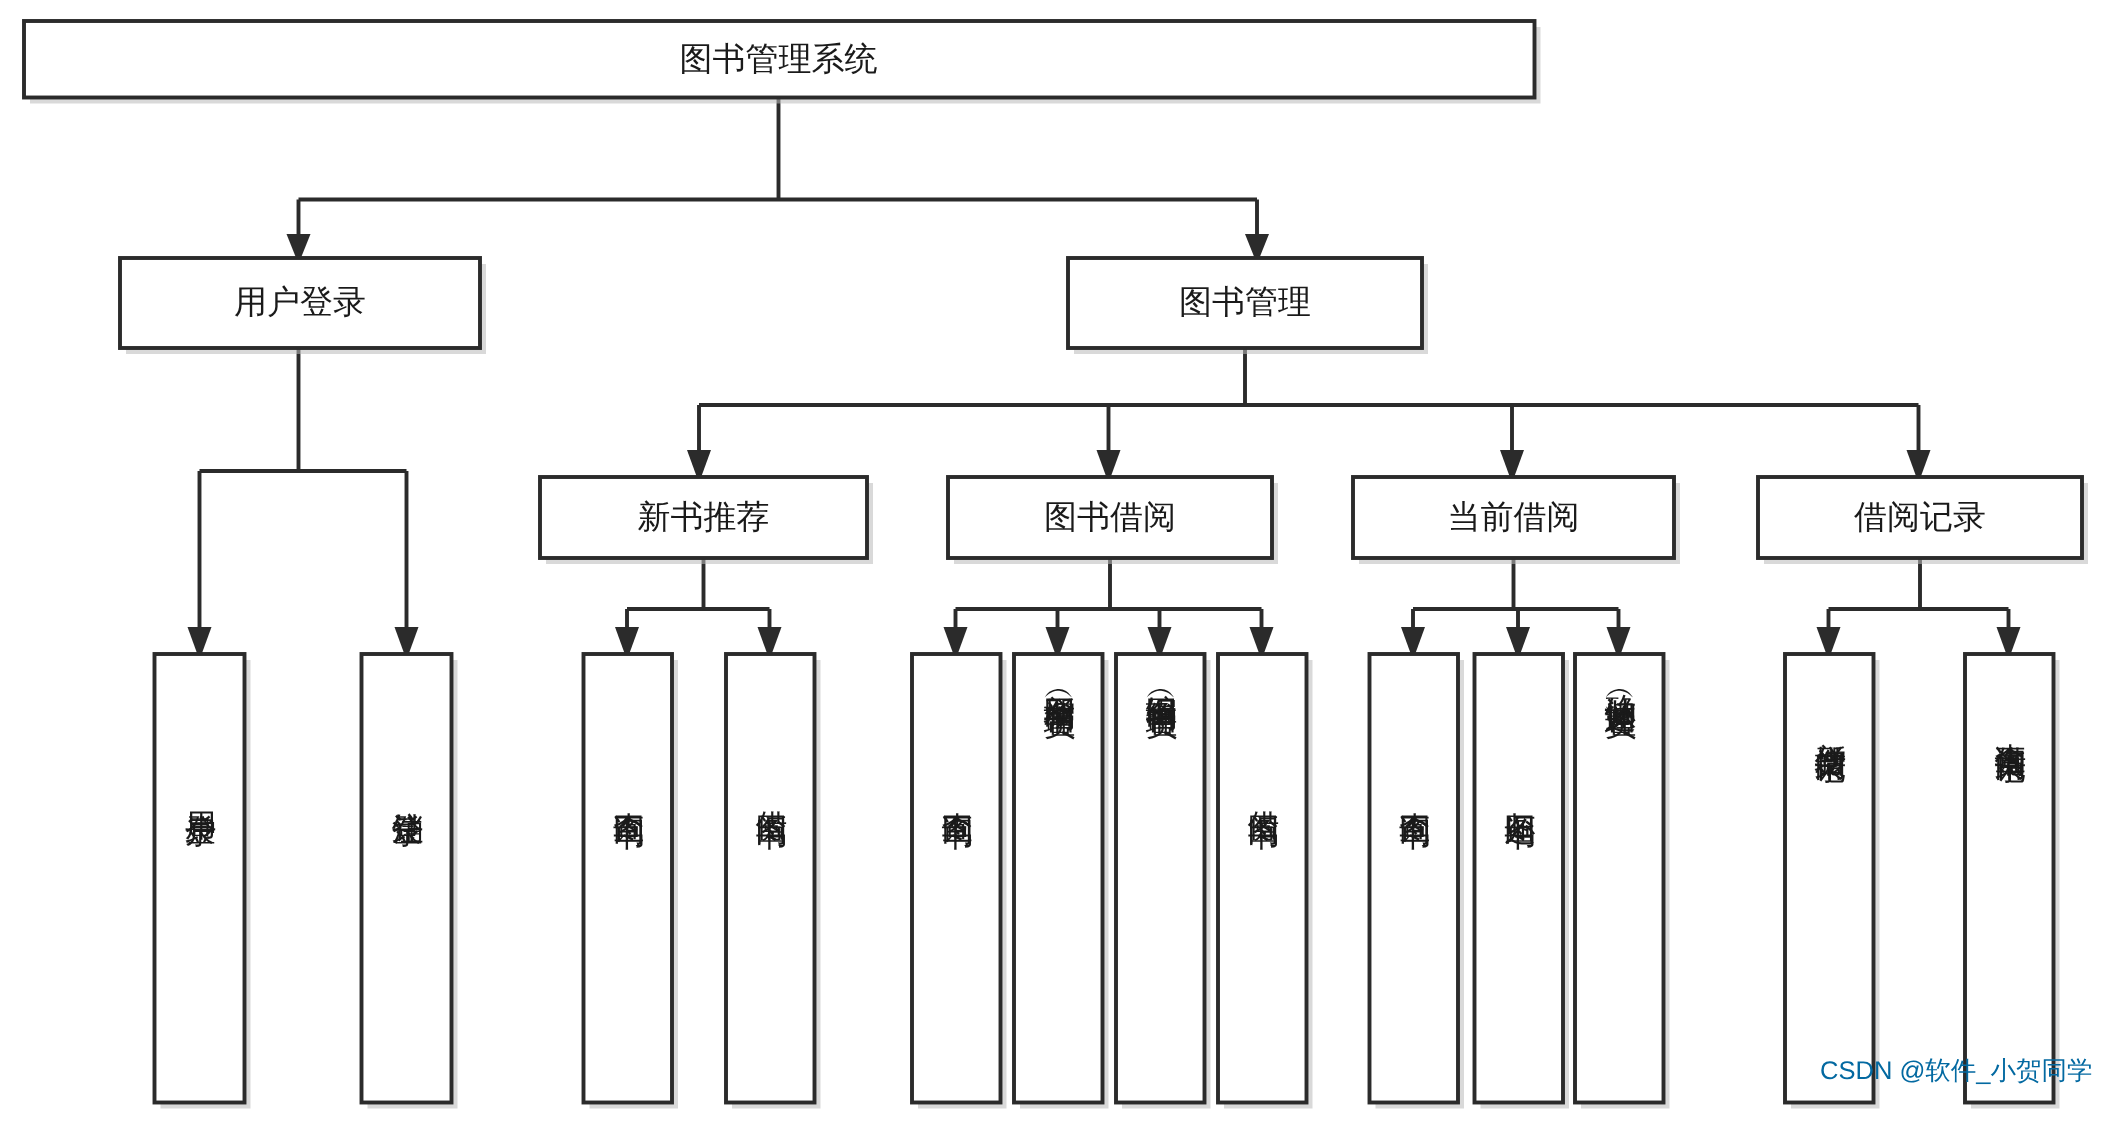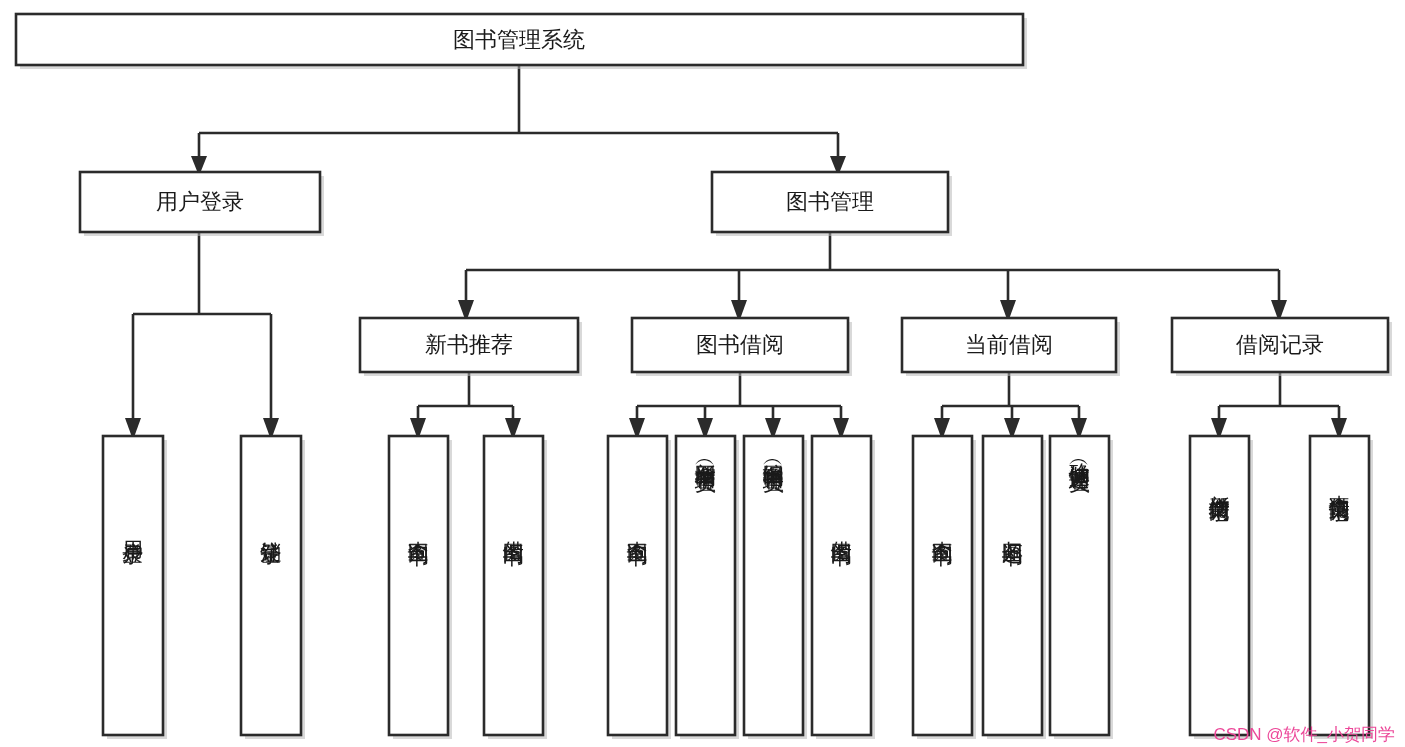--- a/index.html
+++ b/index.html
@@ -65,23 +65,23 @@
     font-size: 21px;
     line-height: 1.12;
     color: #1a1a1a;
     letter-spacing: 1.5px;
     white-space: nowrap;
     font-family: "Liberation Sans", "DejaVu Sans", sans-serif;
   }
   .watermark {
     position: absolute;
     right: 10px;
-    bottom: 1px;
+    bottom: 22px;
     font-size: 17px;
-    color: #ec4899;
+    color: #0369a1;
     font-family: "Liberation Sans", "DejaVu Sans", sans-serif;
     white-space: nowrap;
     pointer-events: none;
   }
 </style>
 </head>
 <body>
 
 <div id="diagram-root">
 

